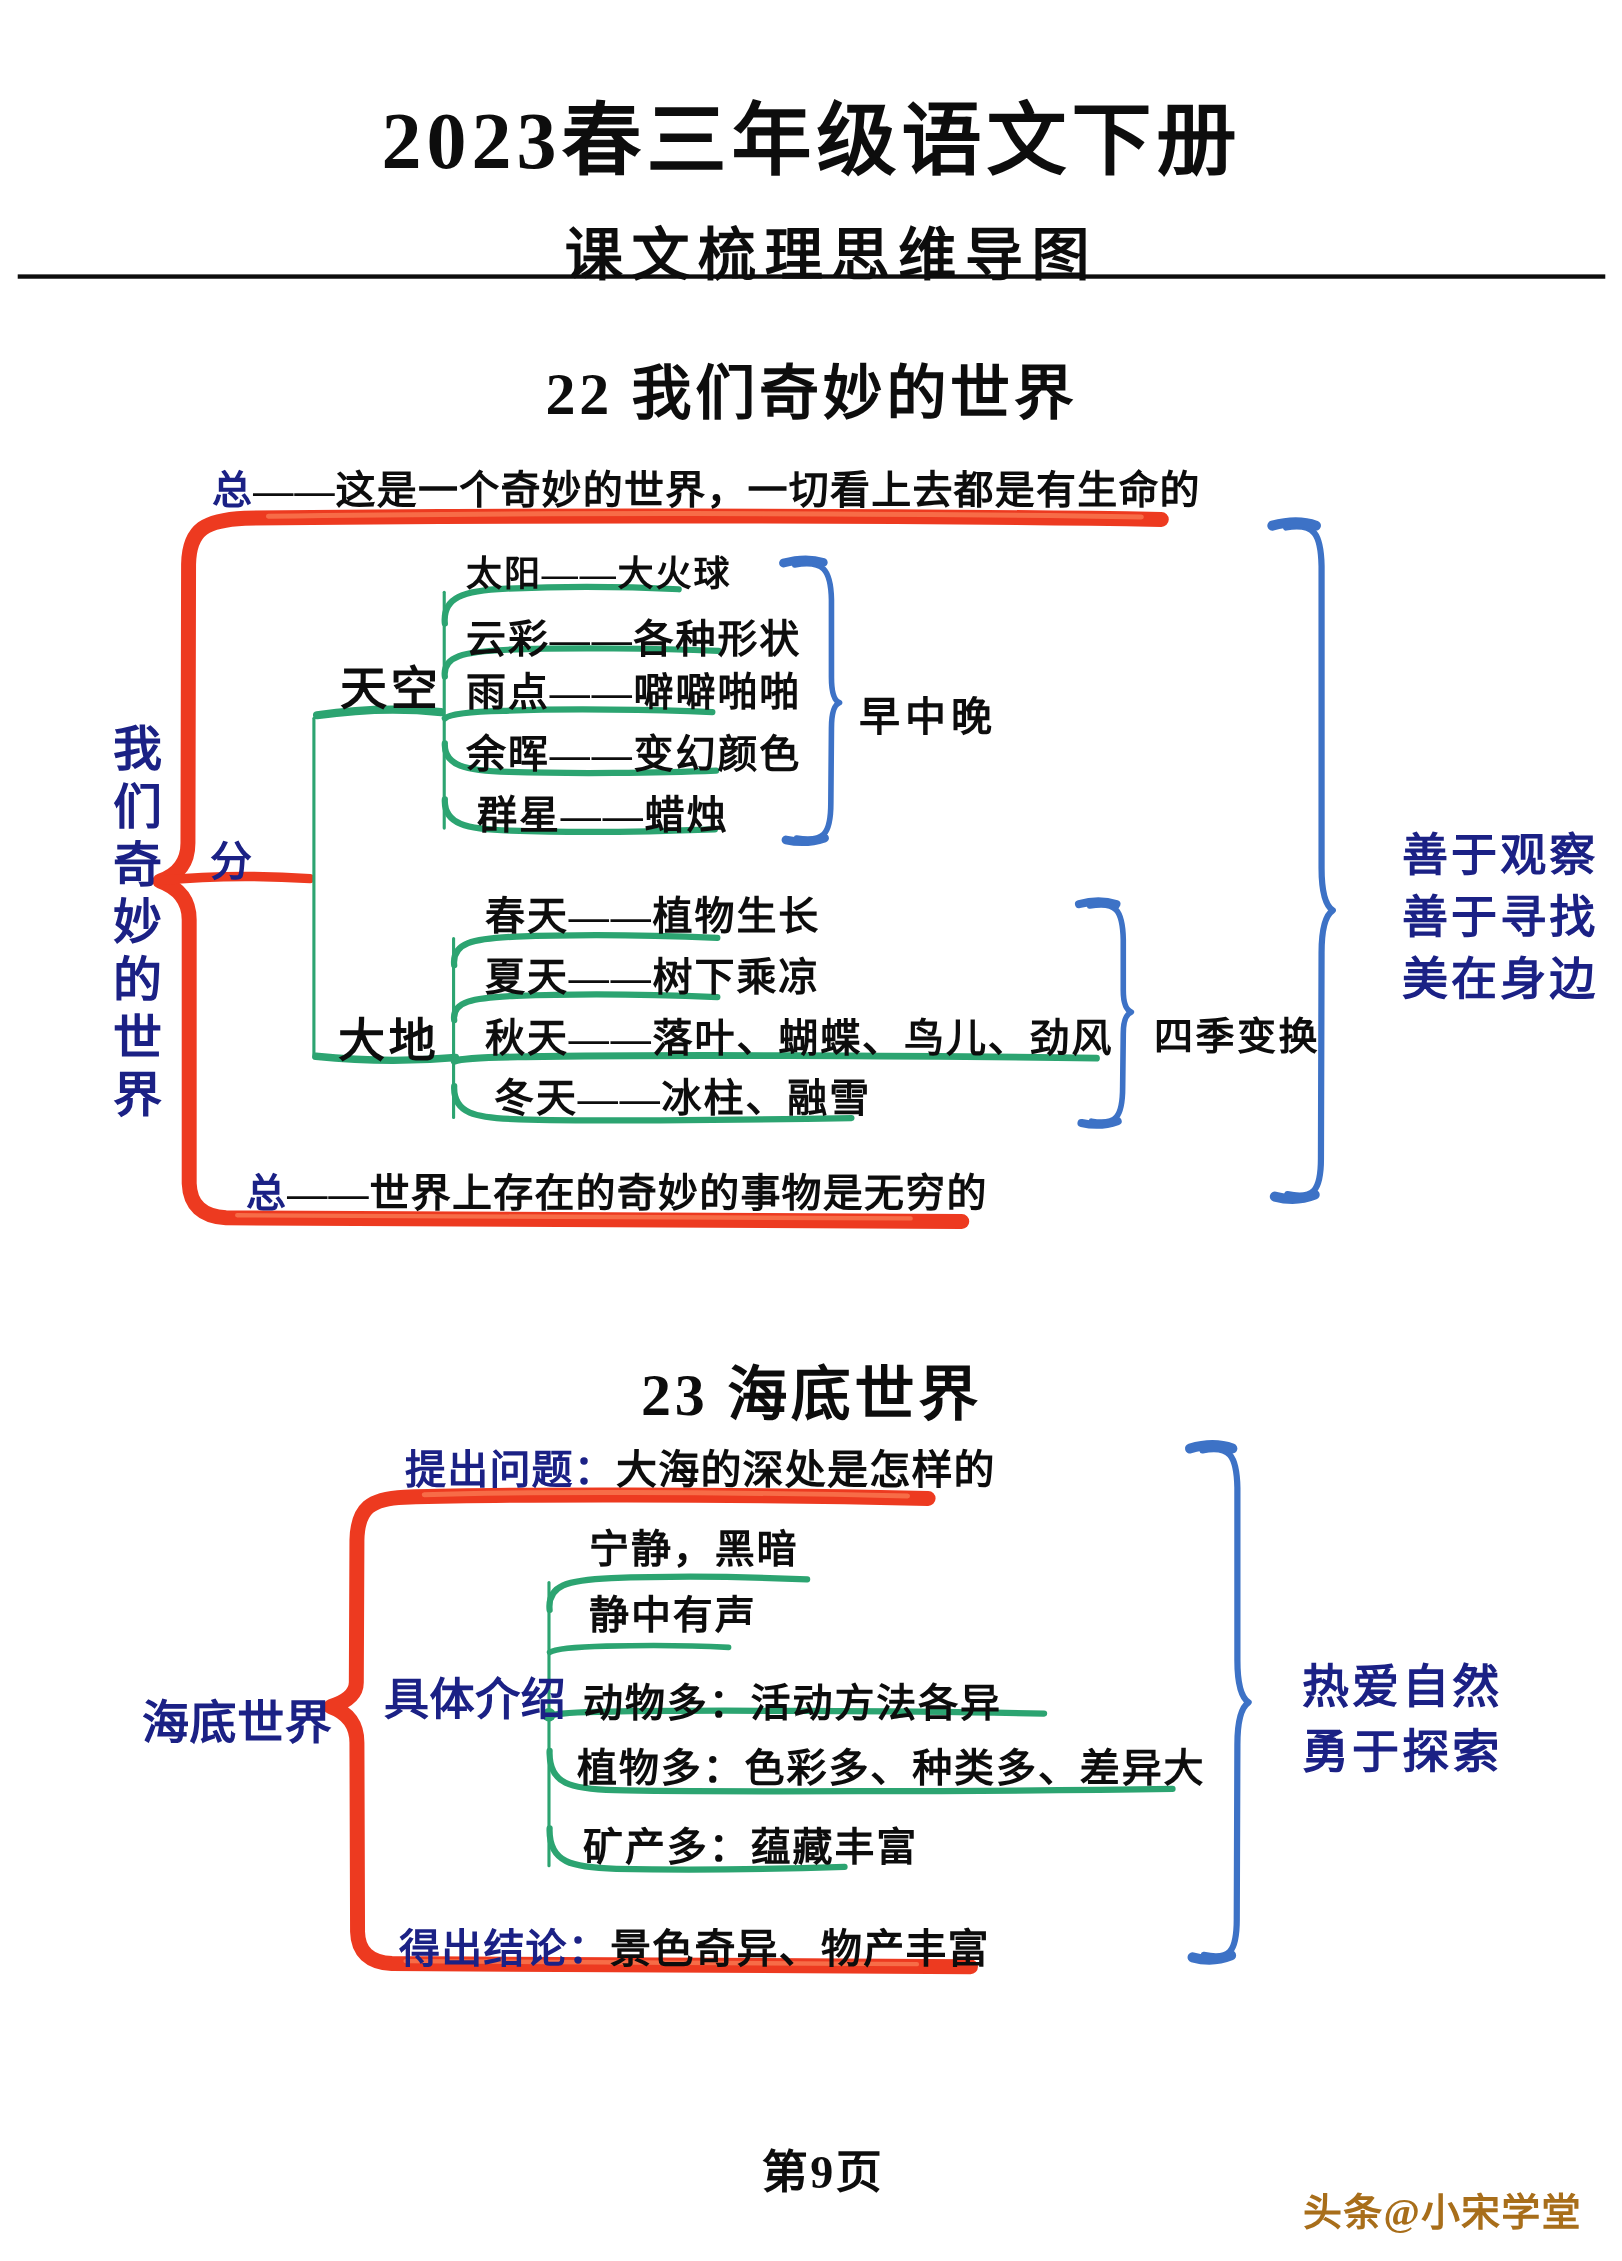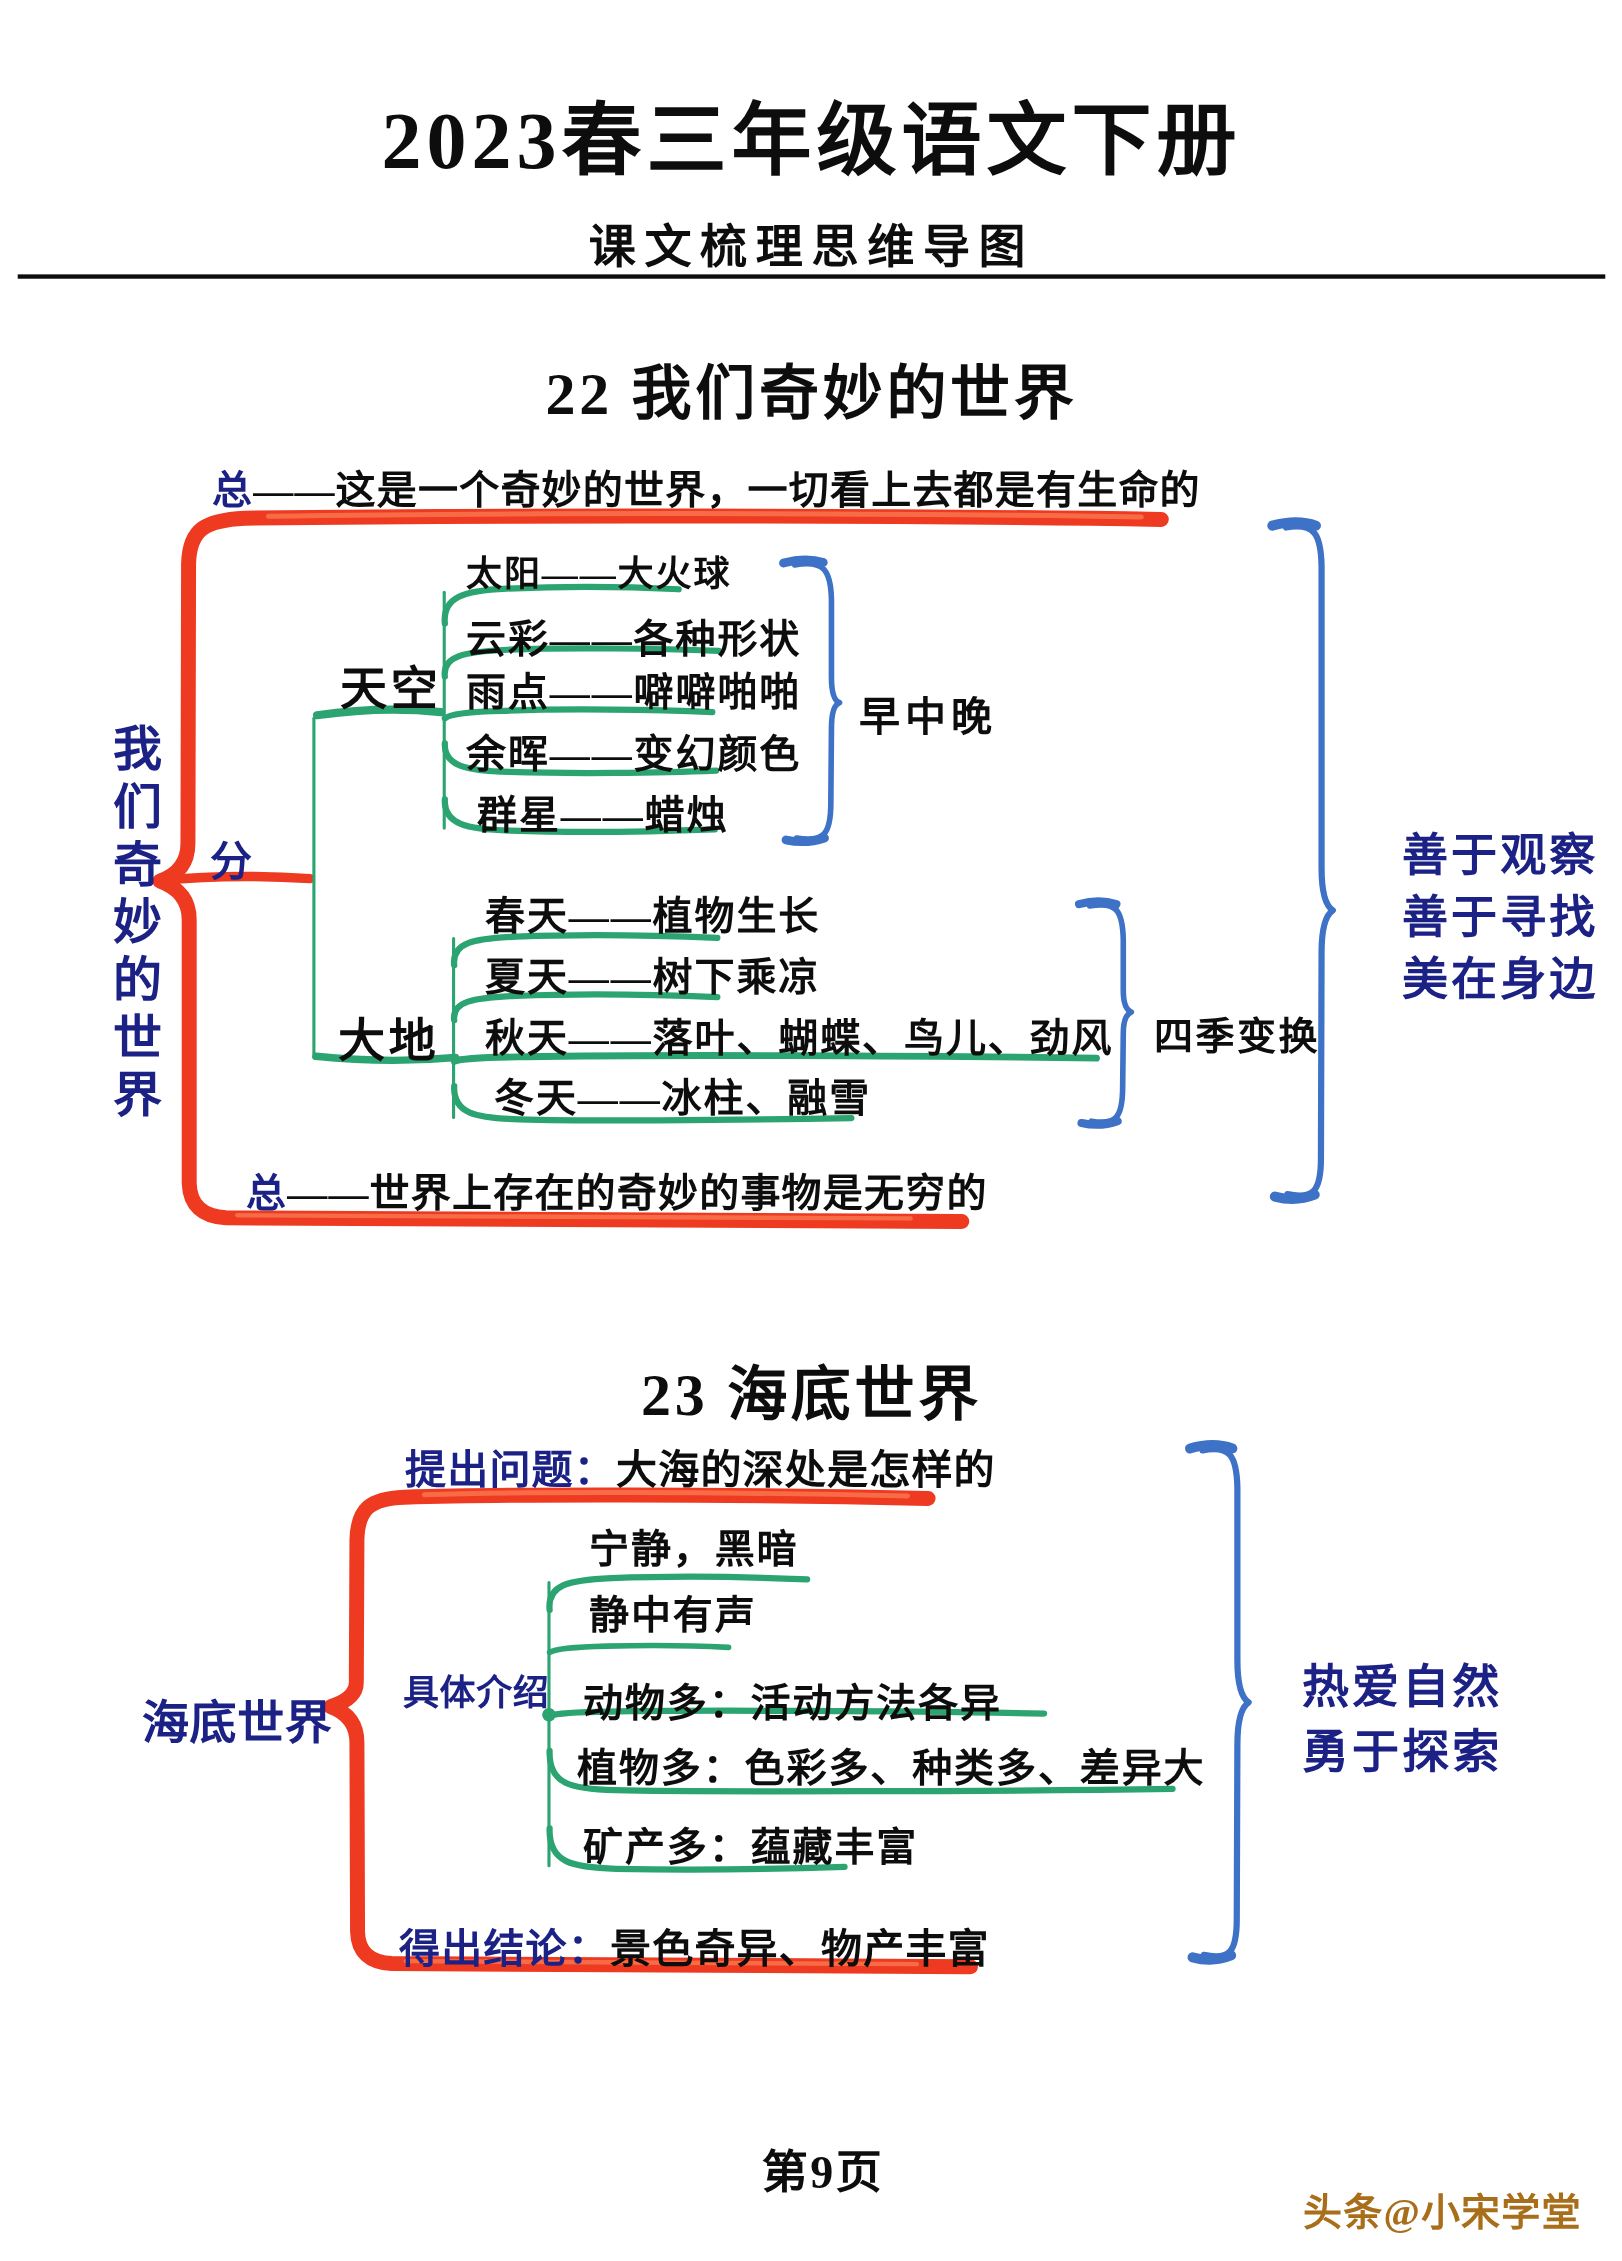--- a/index.html
+++ b/index.html
@@ -99,21 +99,21 @@
     </g>
 
     <g>
       <path class="st-blue" d="M 1928 2326 C 1972 2317 1983 2335 1984 2386 L 1984 2662 Q 1984 2718 2002 2730 Q 1984 2742 1984 2798 L 1983 3078 C 1983 3130 1972 3144 1930 3135" stroke-width="10"></path>
       <path class="st-blue" d="M 1908 2323 Q 1946 2312 1976 2323" stroke-width="16"></path>
       <path class="st-blue" d="M 1912 3139 Q 1944 3148 1974 3136" stroke-width="16"></path>
     </g>
   </svg>
 
   <div class="abs kai-b ctr" style="top:75px;font-size:80px;letter-spacing:5px;">2023春三年级语文下册</div>
-  <div class="abs kai-b ctr" style="top:208px;font-size:47px;letter-spacing:8.7px;font-weight:800;">课文梳理思维导图</div>
+  <div class="abs kai-b ctr" style="top:208px;font-size:58px;letter-spacing:8.7px;font-weight:800;margin-left:20px;">课文梳理思维导图</div>
 
   <div class="abs kai-b ctr" style="top:344px;font-size:60px;letter-spacing:3.7px;">22 我们奇妙的世界</div>
 
   <div class="abs kai-b" style="left:212px;top:458px;font-size:40px;letter-spacing:1.2px;">
     <span class="navy">总</span><span>——这是一个奇妙的世界，一切看上去都是有生命的</span>
   </div>
 
   <div class="abs round vert" style="left:97px;top:723px;font-size:49px;letter-spacing:8.7px;">我们奇妙的世界</div>
 
   <div class="abs kai-b navy" style="left:210px;top:827px;font-size:42px;">分</div>
@@ -148,21 +148,21 @@
   </div>
 
   <div class="abs kai-b ctr" style="top:1345px;font-size:60px;letter-spacing:3.7px;">23 海底世界</div>
 
   <div class="abs kai-b" style="left:405px;top:1436px;font-size:41px;letter-spacing:1.2px;">
     <span class="navy">提出问题：</span><span>大海的深处是怎样的</span>
   </div>
 
   <div class="abs round" style="left:142px;top:1684px;font-size:47px;letter-spacing:0.6px;">海底世界</div>
 
-  <div class="abs kai-b navy" style="left:403px;top:1663px;font-size:36px;letter-spacing:0.6px;">具体介绍</div>
+  <div class="abs kai-b navy" style="left:384px;top:1663px;font-size:45px;letter-spacing:0.6px;">具体介绍</div>
 
   <div class="abs kai" style="left:589px;top:1517px;font-size:40px;letter-spacing:1.9px;">宁静，黑暗</div>
   <div class="abs kai" style="left:589px;top:1583px;font-size:40px;letter-spacing:1.9px;">静中有声</div>
   <div class="abs kai" style="left:583px;top:1671px;font-size:40px;letter-spacing:1.9px;">动物多：活动方法各异</div>
   <div class="abs kai" style="left:577px;top:1736px;font-size:40px;letter-spacing:1.9px;">植物多：色彩多、种类多、差异大</div>
   <div class="abs kai" style="left:583px;top:1815px;font-size:40px;letter-spacing:1.9px;">矿产多：蕴藏丰富</div>
 
   <div class="abs kai-b" style="left:399px;top:1915px;font-size:41px;letter-spacing:1.2px;">
     <span class="navy">得出结论：</span><span>景色奇异、物产丰富</span>
   </div>

